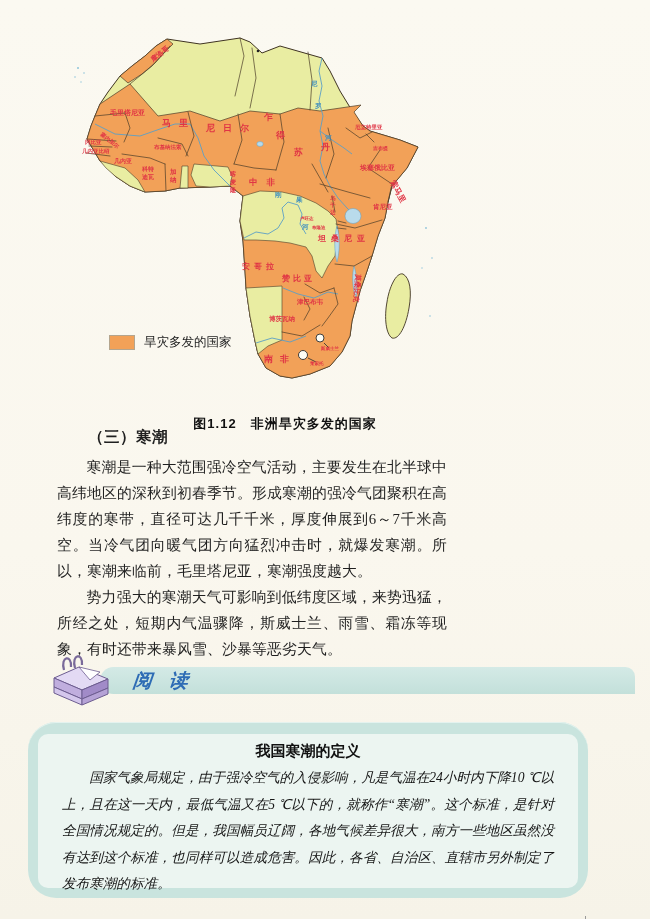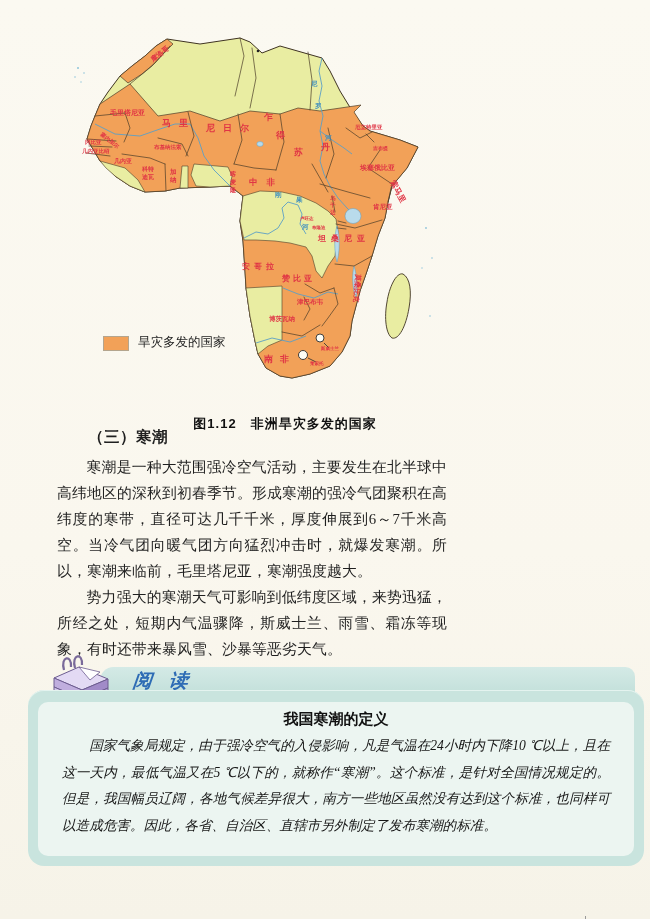--- a/index.html
+++ b/index.html
@@ -8,21 +8,21 @@
     width:650px;height:919px;
     background:linear-gradient(180deg,#fbf9f1 0%,#faf7ee 60%,#f6f3e8 100%);
     overflow:hidden;
     font-family:"Liberation Serif", serif;
     color:#1f1f1f;
   }
   
   .map-figure{position:absolute;left:70px;top:16px;width:400px;height:380px;}
   .map-figure svg{display:block;}
   .map-label{font-family:"Liberation Sans",sans-serif;font-weight:bold;}
-  .legend{position:absolute;left:103px;top:334px;display:flex;align-items:flex-end;gap:9px;}
+  .legend{position:absolute;left:109px;top:334px;display:flex;align-items:center;gap:9px;}
   .legend-swatch{width:24px;height:13px;border:1px solid #b4a58e;}
   .legend-label{font-family:"Liberation Sans",sans-serif;font-size:12.5px;color:#222;}
   .figure-caption{
     position:absolute;left:75px;top:398px;width:420px;
     text-align:center;font-family:"Liberation Sans",sans-serif;
     font-weight:bold;font-size:13px;color:#111;letter-spacing:1px;margin-top:17px;
   }
   
   .section{position:absolute;left:57px;top:427px;width:390px;}
   .section-heading{
@@ -43,22 +43,22 @@
   .reading-banner-label{
     position:absolute;left:133px;top:668px;
     font-family:"Liberation Sans",sans-serif;
     font-weight:bold;font-style:italic;font-size:19px;
     color:#2e6cb5;letter-spacing:17px;
     transform:skewX(-6deg);
   }
   .reading-icon{position:absolute;left:48px;top:648px;}
   
   .reading-box{
-    position:absolute;left:28px;top:690px;width:616px;height:176px;
-    background:#c9e4de;border-radius:16px;
+    position:absolute;left:28px;top:722px;width:560px;height:176px;
+    background:#c9e4de;border-radius:28px;
     box-shadow:inset 0 1px 0 #e4f3ef;
   }
   .reading-inner{
     position:absolute;left:10px;top:12px;right:10px;bottom:10px;
     background:#ecf5f1;border-radius:10px;
   }
   .reading-title{
     text-align:center;font-weight:bold;font-size:15px;
     margin:8px 0 4px 0;color:#111;
   }

